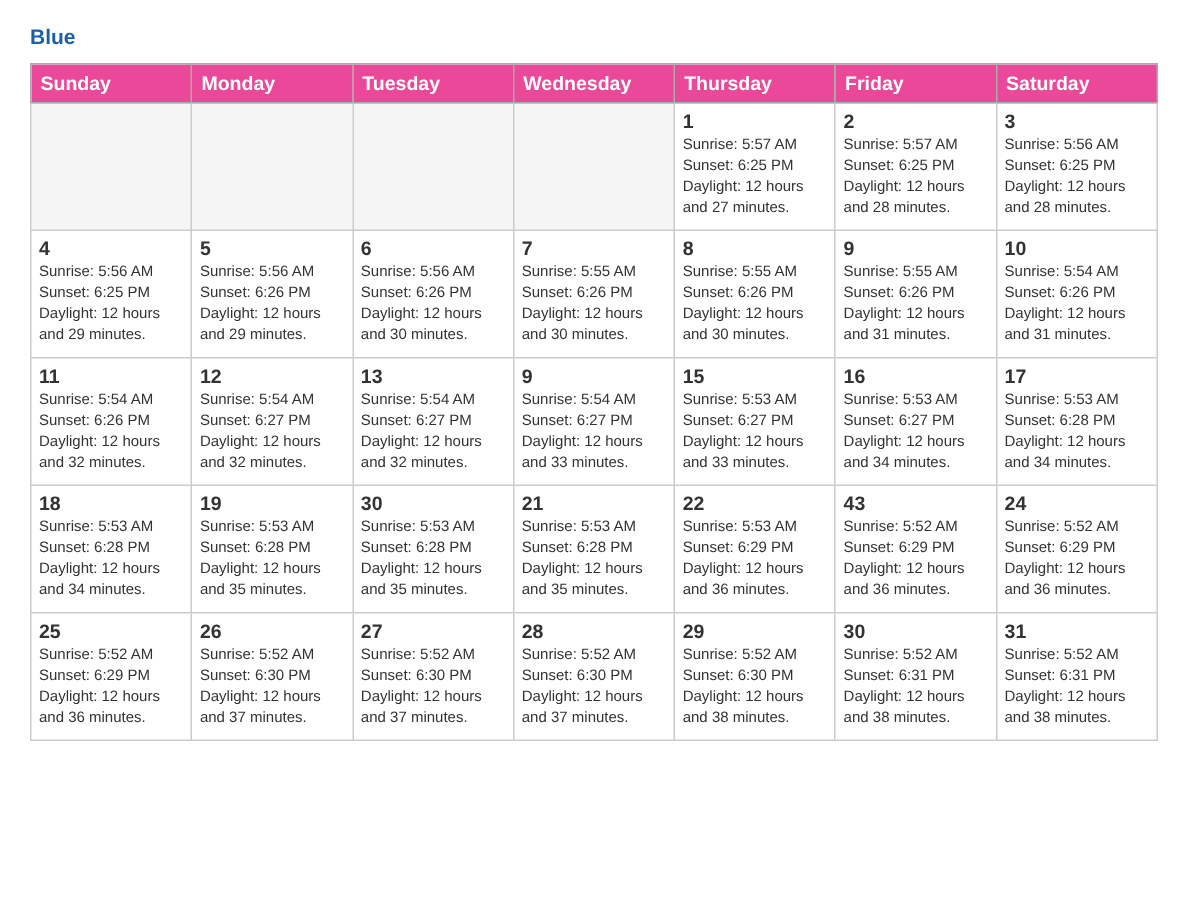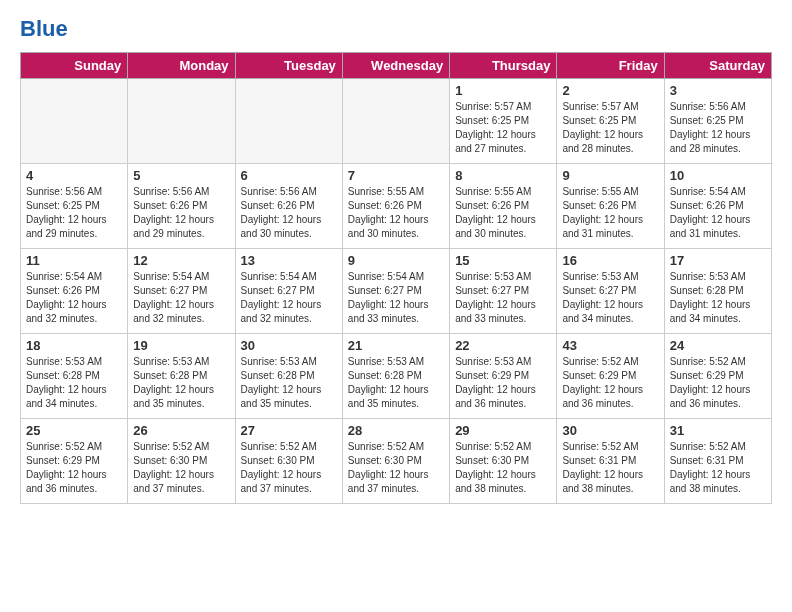--- a/index.html
+++ b/index.html
@@ -32,23 +32,23 @@
     .location {
       font-size: 16px;
       color: #333;
     }
     table {
       width: 100%;
       border-collapse: collapse;
       table-layout: fixed;
     }
     th {
-      background-color: #be185d;
+      background-color: #ec4899;
       color: white;
-      text-align: right;
+      text-align: left;
       padding: 5px 6px;
       font-size: 13px;
       border: 1px solid #aaa;
     }
     td {
       vertical-align: top;
       border: 1px solid #ccc;
       padding: 4px 5px;
       font-size: 10.5px;
       color: #333;
@@ -71,21 +71,21 @@
     }
     tr:nth-child(even) td:not(.empty) {
       background: #fff;
     }
   </style>
 </head>
 <body>
 
 <div class="header">
   <div class="logo">
-    <span style="font-size:22px; font-weight:bold; color:#1a5fa8; margin-top:-4px;">Blue</span>
+    <span style="font-size:14px; font-weight:bold; color:#1a5fa8; margin-top:-4px;">Blue</span>
   </div>
 </div>
 
 <table>
   <thead>
     <tr>
       <th>Sunday</th>
       <th>Monday</th>
       <th>Tuesday</th>
       <th>Wednesday</th>

